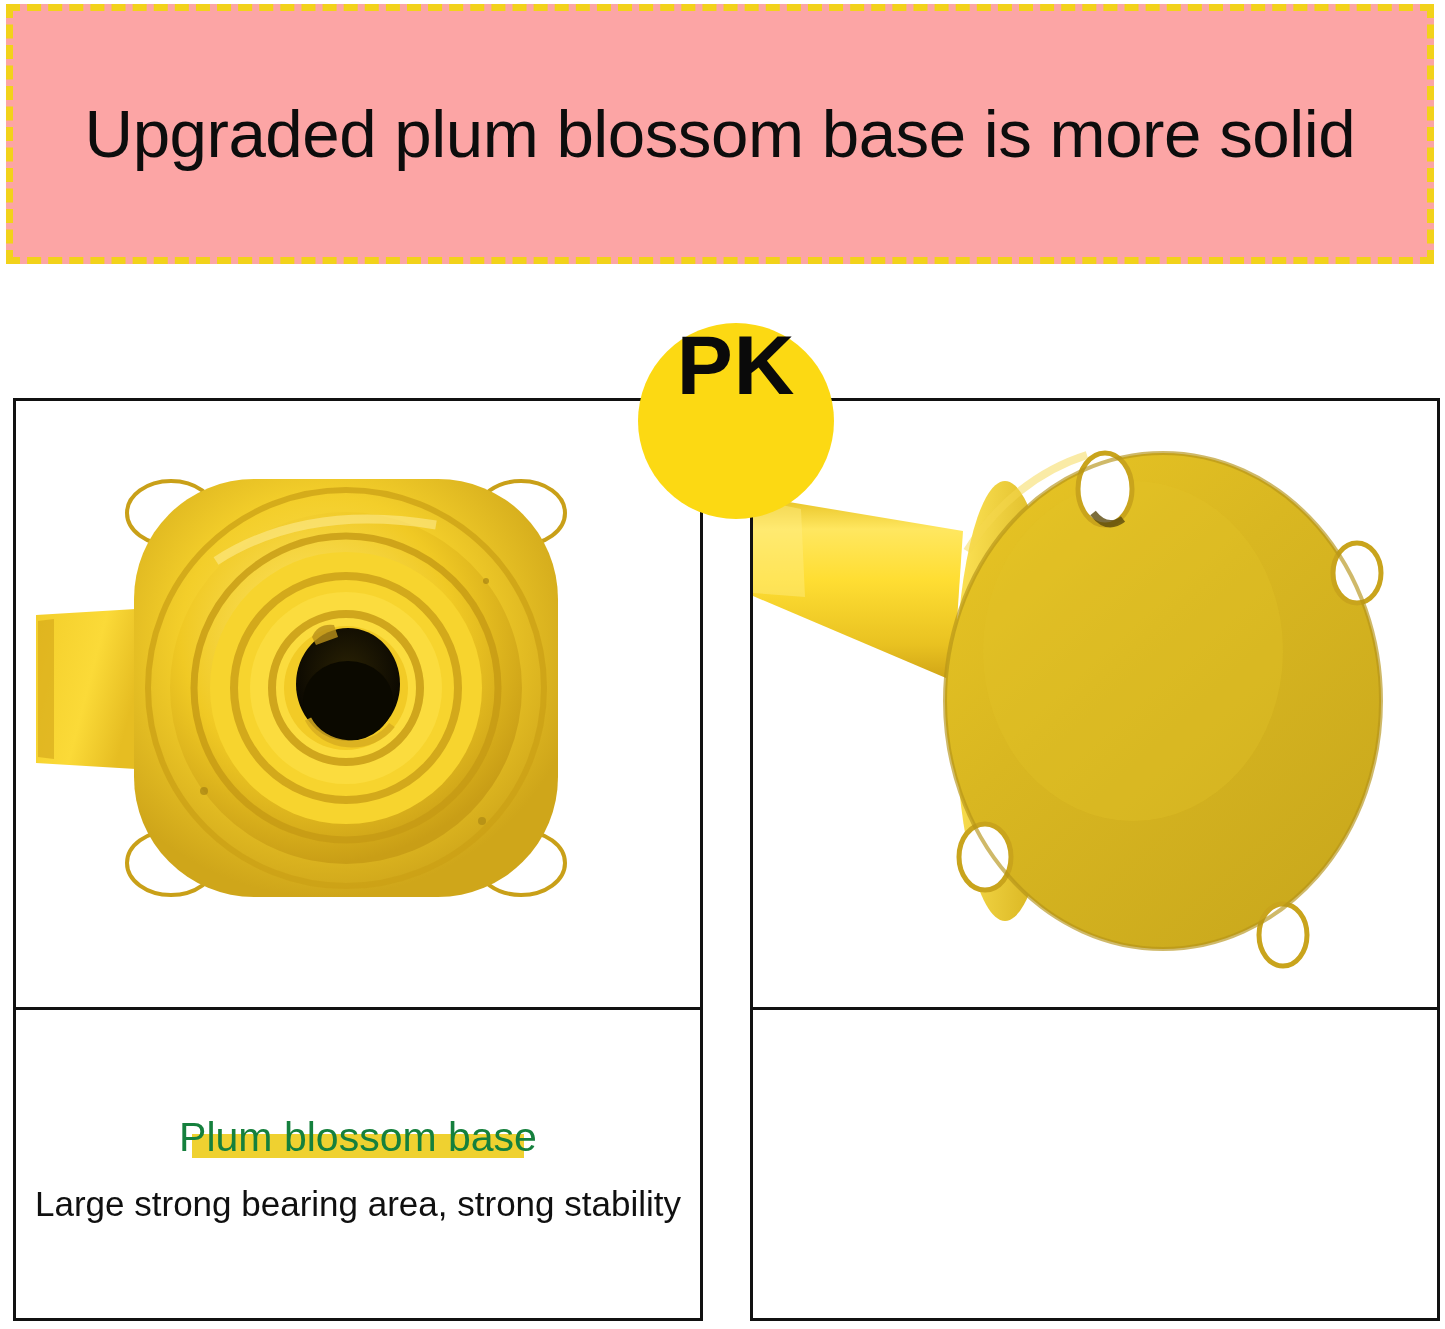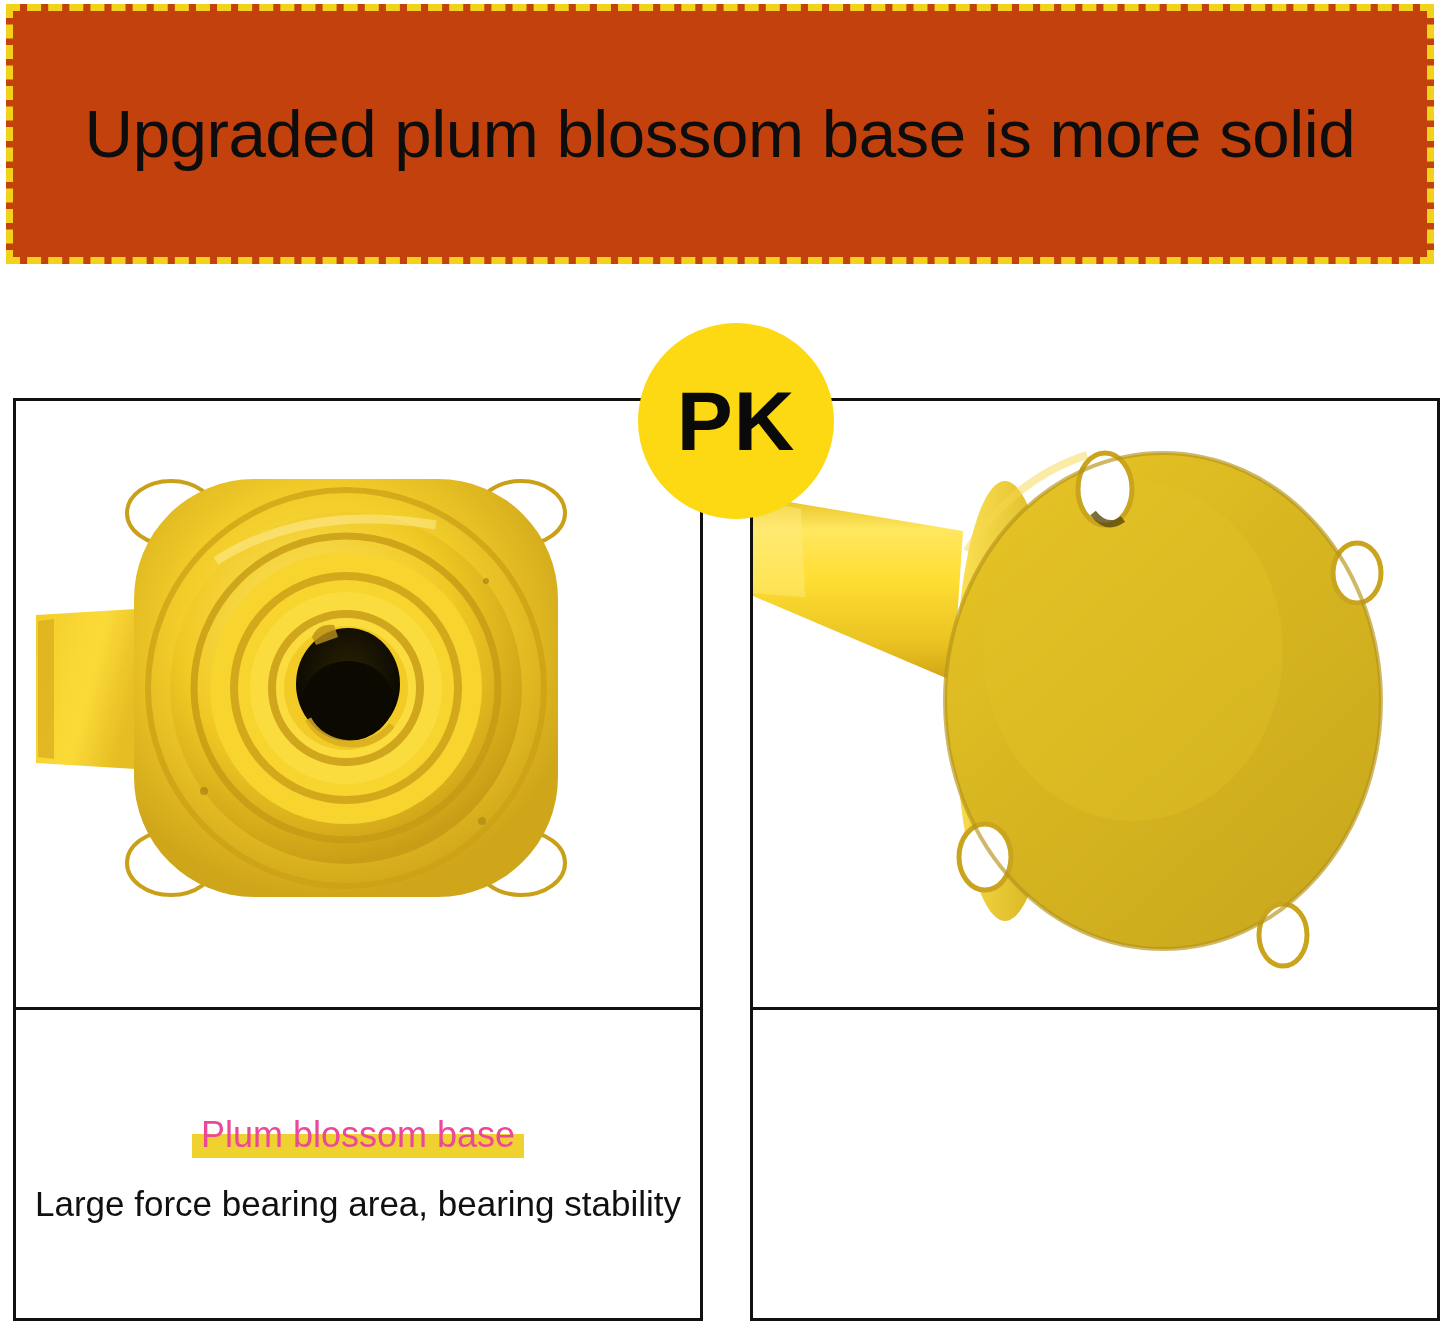--- a/index.html
+++ b/index.html
@@ -4,21 +4,21 @@
 <style>
   html,body{margin:0;padding:0;background:#ffffff;}
   body{width:1445px;height:1329px;position:relative;overflow:hidden;
        font-family:"Liberation Sans","DejaVu Sans",sans-serif;color:#111;}
 
   
   #headline-banner{
     position:absolute;left:6px;top:4px;width:1428px;height:260px;
     box-sizing:border-box;
     border:7px dashed #F2D21A;
-    background:#c2410c;
+    background:#fca5a5;
     display:flex;align-items:center;justify-content:center;
   }
   #headline-text{
     font-size:66px;font-weight:400;letter-spacing:-0.5px;
     white-space:nowrap;color:#0d0d0d;
     transform:scaleX(1.02);
   }
 
   
   #comparison{position:absolute;left:0;top:0;width:1445px;height:1329px;}
@@ -29,28 +29,28 @@
 
   .panel-photo{position:absolute;left:0;top:0;right:0;height:607px;overflow:hidden;background:#fff;}
   .panel-divider{position:absolute;left:0;right:0;top:606px;height:3px;background:#111;}
   .panel-caption{position:absolute;left:0;right:0;top:609px;bottom:0;background:#fff;}
 
   .cap-title-wrap{position:relative;text-align:center;margin-top:104px;height:46px;}
   .cap-hl{position:absolute;left:50%;transform:translateX(-50%);
           top:20px;height:24px;z-index:0;}
   .cap-hl.yellow{background:#EFD130;width:332px;}
   .cap-hl.gray{background:#B9B9B9;width:300px;}
-  .cap-title{position:relative;z-index:1;font-size:36px;color:#ec4899;}
+  .cap-title{position:relative;z-index:1;font-size:41px;color:#15803d;}
   .cap-sub{margin-top:24px;text-align:center;font-size:35px;color:#101010;white-space:nowrap;}
 
   
   #pk-badge{
     position:absolute;left:638px;top:323px;width:196px;height:196px;
     border-radius:50%;background:#FCD913;
-    display:flex;align-items:center;justify-content:center;
+    display:flex;justify-content:center;
     z-index:40;
   }
   #pk-label{font-size:84px;font-weight:bold;color:#0a0a0a;letter-spacing:1px;line-height:1;}
 
   svg{display:block;}
 </style>
 </head>
 <body>
 
 <div id="headline-banner">
@@ -132,21 +132,21 @@
       </svg>
     </div>
 
     <div class="panel-divider"></div>
 
     <div class="panel-caption">
       <div class="cap-title-wrap">
         <span class="cap-hl yellow"></span>
         <span class="cap-title">Plum blossom base</span>
       </div>
-      <div class="cap-sub">Large force bearing area, bearing stability</div>
+      <div class="cap-sub">Large strong bearing area, strong stability</div>
     </div>
   </div>
 
   <div class="panel" id="panel-right">
 
     <div class="panel-photo">
       <svg width="684" height="607" viewBox="0 0 684 607">
         <defs>
           <linearGradient id="tubeG" x1="0" y1="0" x2="0" y2="1">
             <stop offset="0%" stop-color="#E6C020"></stop>

